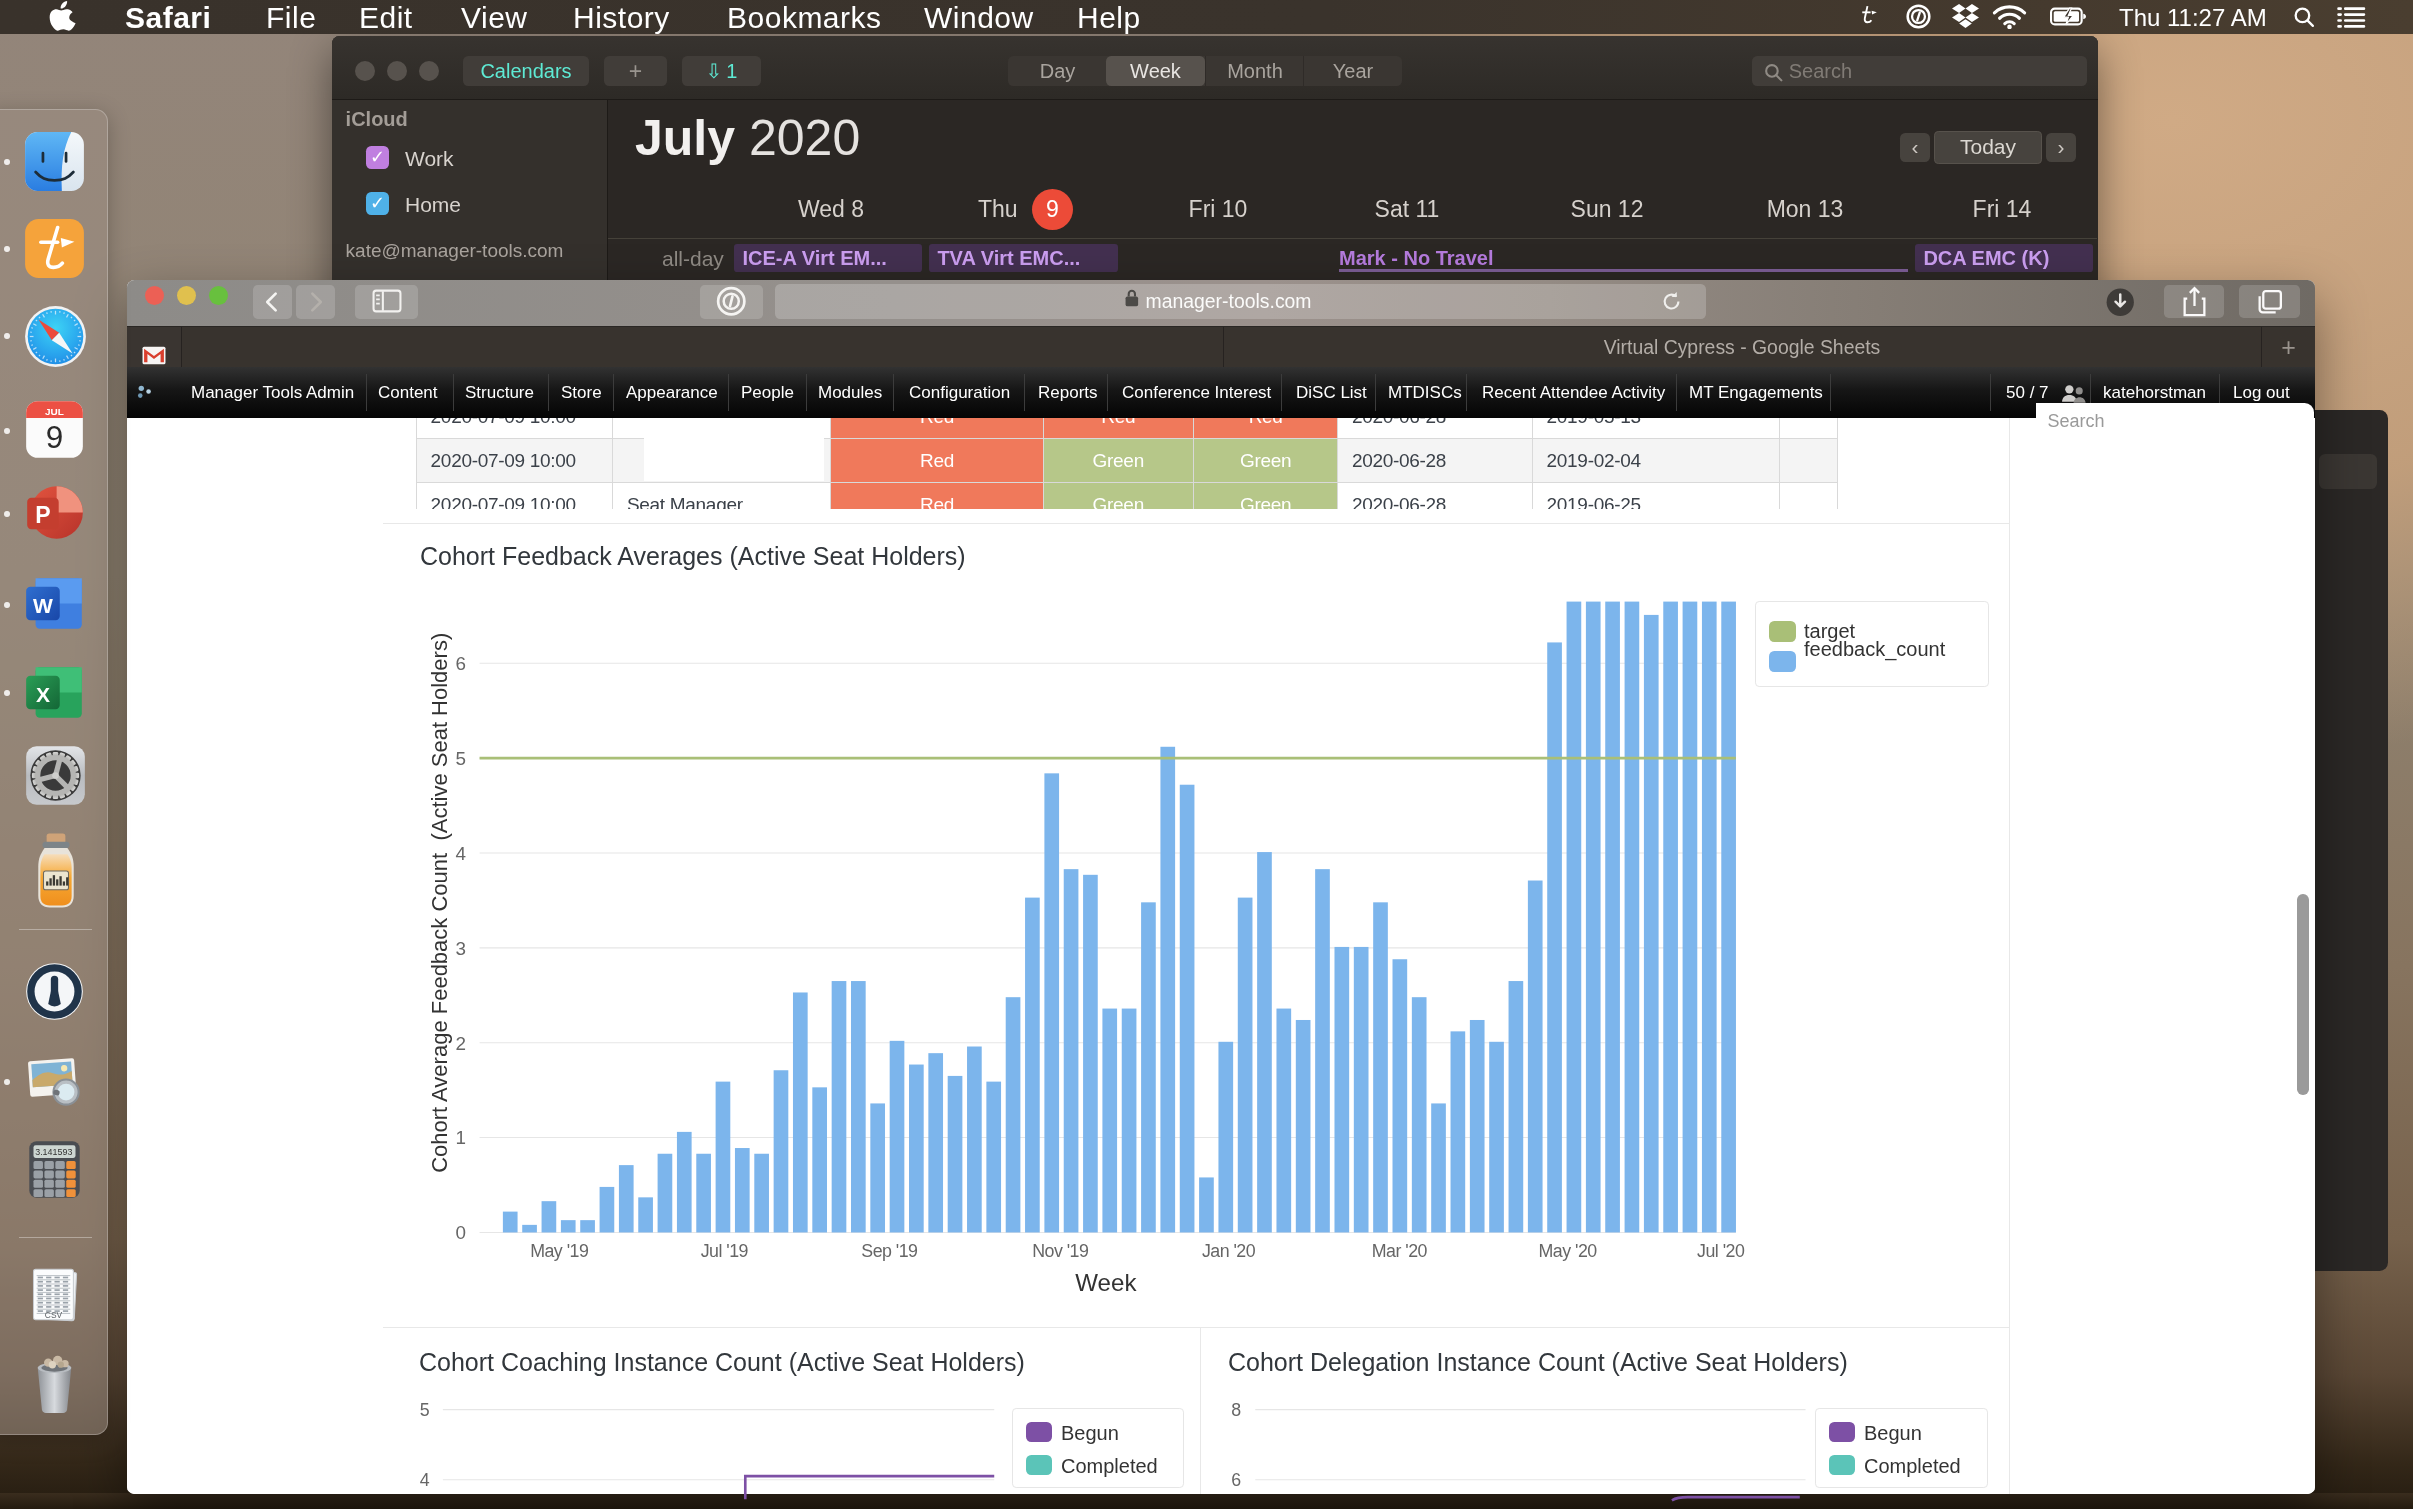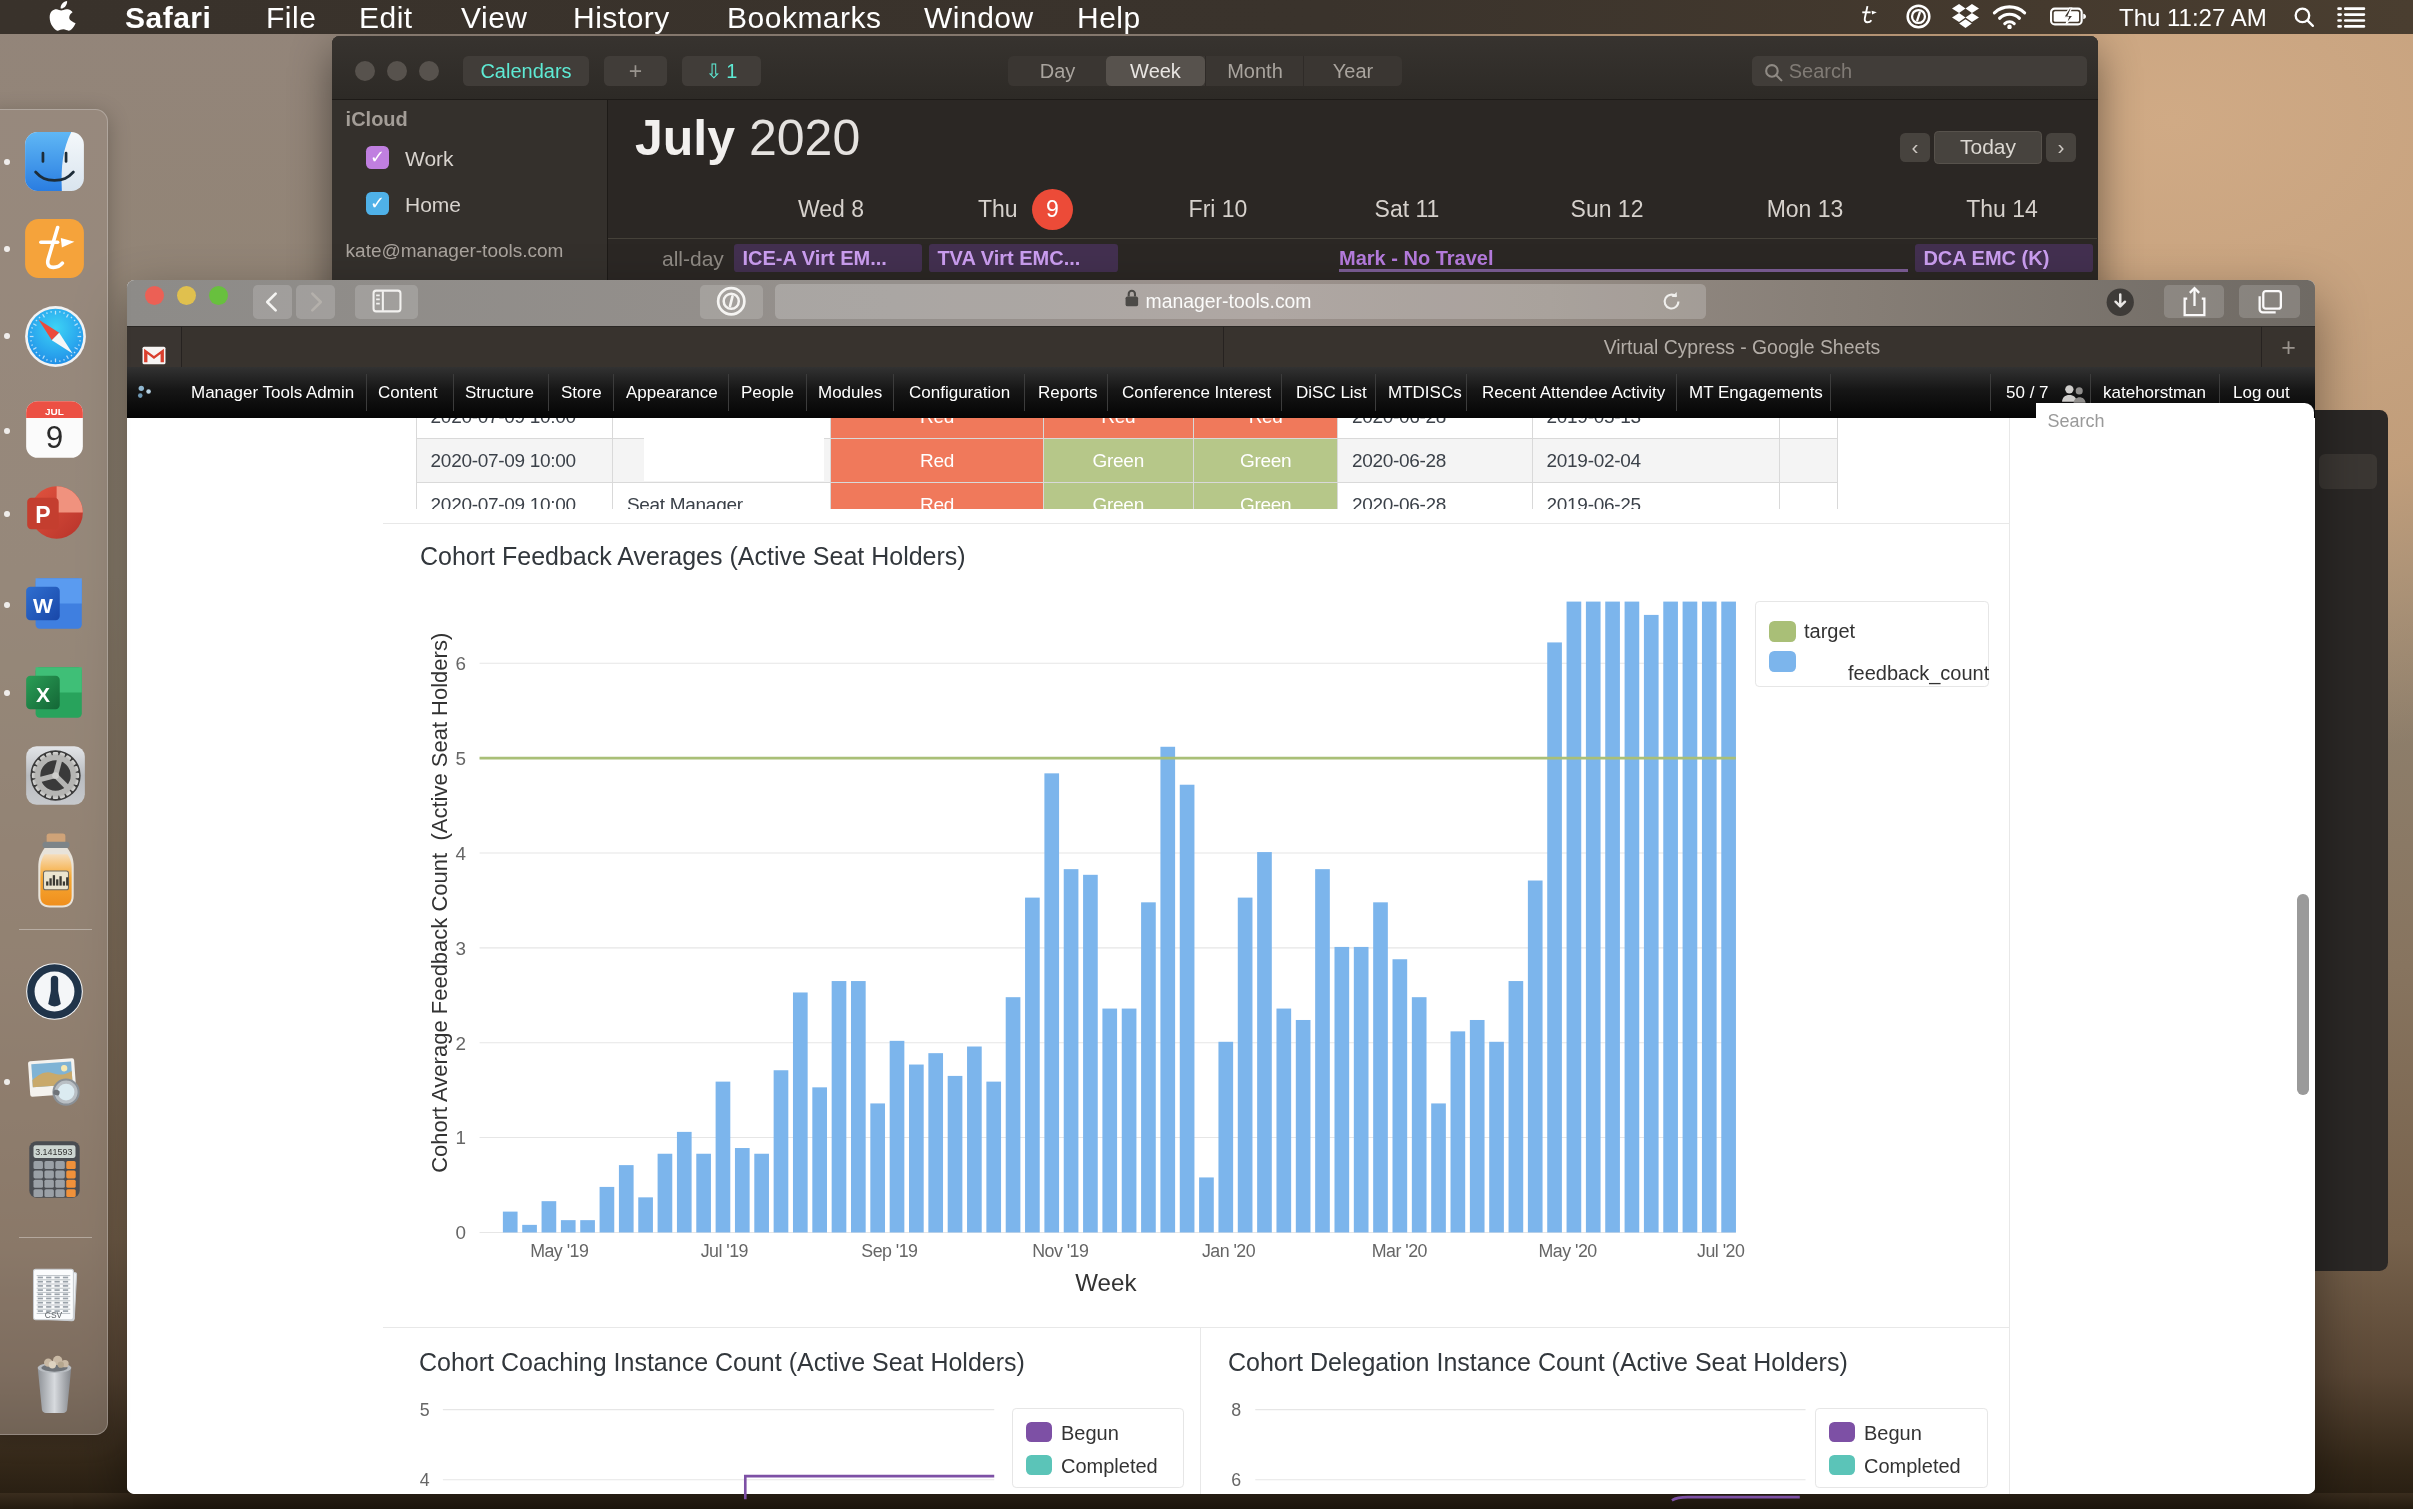--- a/index.html
+++ b/index.html
@@ -90,21 +90,21 @@
 <div class="abs" style="left:73px;top:93px;font-size:21px;color:#d8d3ce;">Home</div>
 <div class="abs" style="left:13.6px;top:140px;font-size:19px;color:#aaa49e;">kate@manager-tools.com</div>
 </div>
 <div id="calmain">
 <div class="abs" style="left:27px;top:9.4px;font-size:50px;color:#f2f0ee;"><b>July</b> <span style="font-weight:300;color:#e5e2df;">2020</span></div>
 <div class="abs" style="left:223px;top:96px;font-size:23px;color:#d6d1cc;transform:translateX(-50%);">Wed 8</div>
 <div class="abs" style="left:610px;top:96px;font-size:23px;color:#d6d1cc;transform:translateX(-50%);">Fri 10</div>
 <div class="abs" style="left:799px;top:96px;font-size:23px;color:#d6d1cc;transform:translateX(-50%);">Sat 11</div>
 <div class="abs" style="left:999px;top:96px;font-size:23px;color:#d6d1cc;transform:translateX(-50%);">Sun 12</div>
 <div class="abs" style="left:1197px;top:96px;font-size:23px;color:#d6d1cc;transform:translateX(-50%);">Mon 13</div>
-<div class="abs" style="left:1394px;top:96px;font-size:23px;color:#d6d1cc;transform:translateX(-50%);">Thu 14</div>
+<div class="abs" style="left:1394px;top:96px;font-size:23px;color:#d6d1cc;transform:translateX(-50%);">Fri 14</div>
 <div class="abs" style="left:370px;top:96px;font-size:23px;color:#d6d1cc;">Thu</div>
 <div class="abs" style="left:424px;top:89px;width:41px;height:41px;border-radius:50%;background:#ec4b38;color:#fff;font-size:23px;text-align:center;line-height:41px;">9</div>
 <div class="abs" style="left:0;top:138px;width:1489px;height:1px;background:#454139;"></div>
 <div class="abs" style="left:1292px;top:33px;width:30px;height:29px;background:#47433e;border-radius:5.2px;color:#cfcac4;font-size:21px;text-align:center;line-height:27px;">‹</div>
 <div class="abs" style="left:1326px;top:31px;width:108px;height:32.5px;background:#47433e;border:0.5px solid #57524c;border-radius:4.2px;color:#dcd8d2;font-size:21px;text-align:center;line-height:30px;box-sizing:border-box;">Today</div>
 <div class="abs" style="left:1438px;top:33px;width:30px;height:29px;background:#47433e;border-radius:5.2px;color:#cfcac4;font-size:21px;text-align:center;line-height:27px;">›</div>
 <div class="abs" style="left:54px;top:147px;font-size:21px;color:#8f8a84;">all-day</div>
 <div class="abs" style="left:126px;top:144px;width:188px;height:28px;background:#433050;border-radius:3.1px;color:#cb9ef0;font-size:20px;font-weight:bold;line-height:28px;padding-left:8.4px;overflow:hidden;">ICE-A Virt EM...</div>
 <div class="abs" style="left:321px;top:144px;width:189px;height:28px;background:#433050;border-radius:3.1px;color:#cb9ef0;font-size:20px;font-weight:bold;line-height:28px;padding-left:8.4px;overflow:hidden;">TVA Virt EMC...</div>
 <div class="abs" style="left:731px;top:144px;width:569px;height:28px;color:#b57bdd;font-size:20px;font-weight:bold;line-height:28px;border-bottom:3.1px solid #7c5d96;">Mark - No Travel</div>
@@ -271,21 +271,21 @@
 <div class="ctitle" style="left:1101px;top:930px;">Cohort Delegation Instance Count (Active Seat Holders)</div>
 <div class="abs" style="left:1882px;top:0px;width:1px;height:1076px;background:#e8e8e8;"></div>
 <div class="abs" style="left:1073px;top:909px;width:1px;height:167px;background:#e8e8e8;"></div>
 <div id="spop">
         <span>Search</span>
       </div>
 <div class="legend" style="left:1628px;top:183px;width:234px;height:86px;">
 <div class="lsw" style="top:19px;background:#a9bf77;"></div>
         <div class="llab" style="top:18px;">target</div>
 <div class="lsw" style="top:49px;background:#7cb5ec;"></div>
-        <div class="llab" style="top:60px;margin-left:44px;">feedback_count</div>
+        <div class="llab" style="top:36px;">feedback_count</div>
 </div>
 <div class="legend" style="left:885px;top:990px;width:172px;height:80px;">
 <div class="lsw" style="top:13px;width:26px;height:20px;background:#7d50a5;"></div>
         <div class="llab" style="top:13px;">Begun</div>
 <div class="lsw" style="top:46px;width:26px;height:20px;background:#5bc4b8;"></div>
         <div class="llab" style="top:46px;">Completed</div>
 </div>
 <div class="legend" style="left:1688px;top:990px;width:173px;height:80px;">
 <div class="lsw" style="top:13px;width:26px;height:20px;background:#7d50a5;"></div>
         <div class="llab" style="top:13px;">Begun</div>

